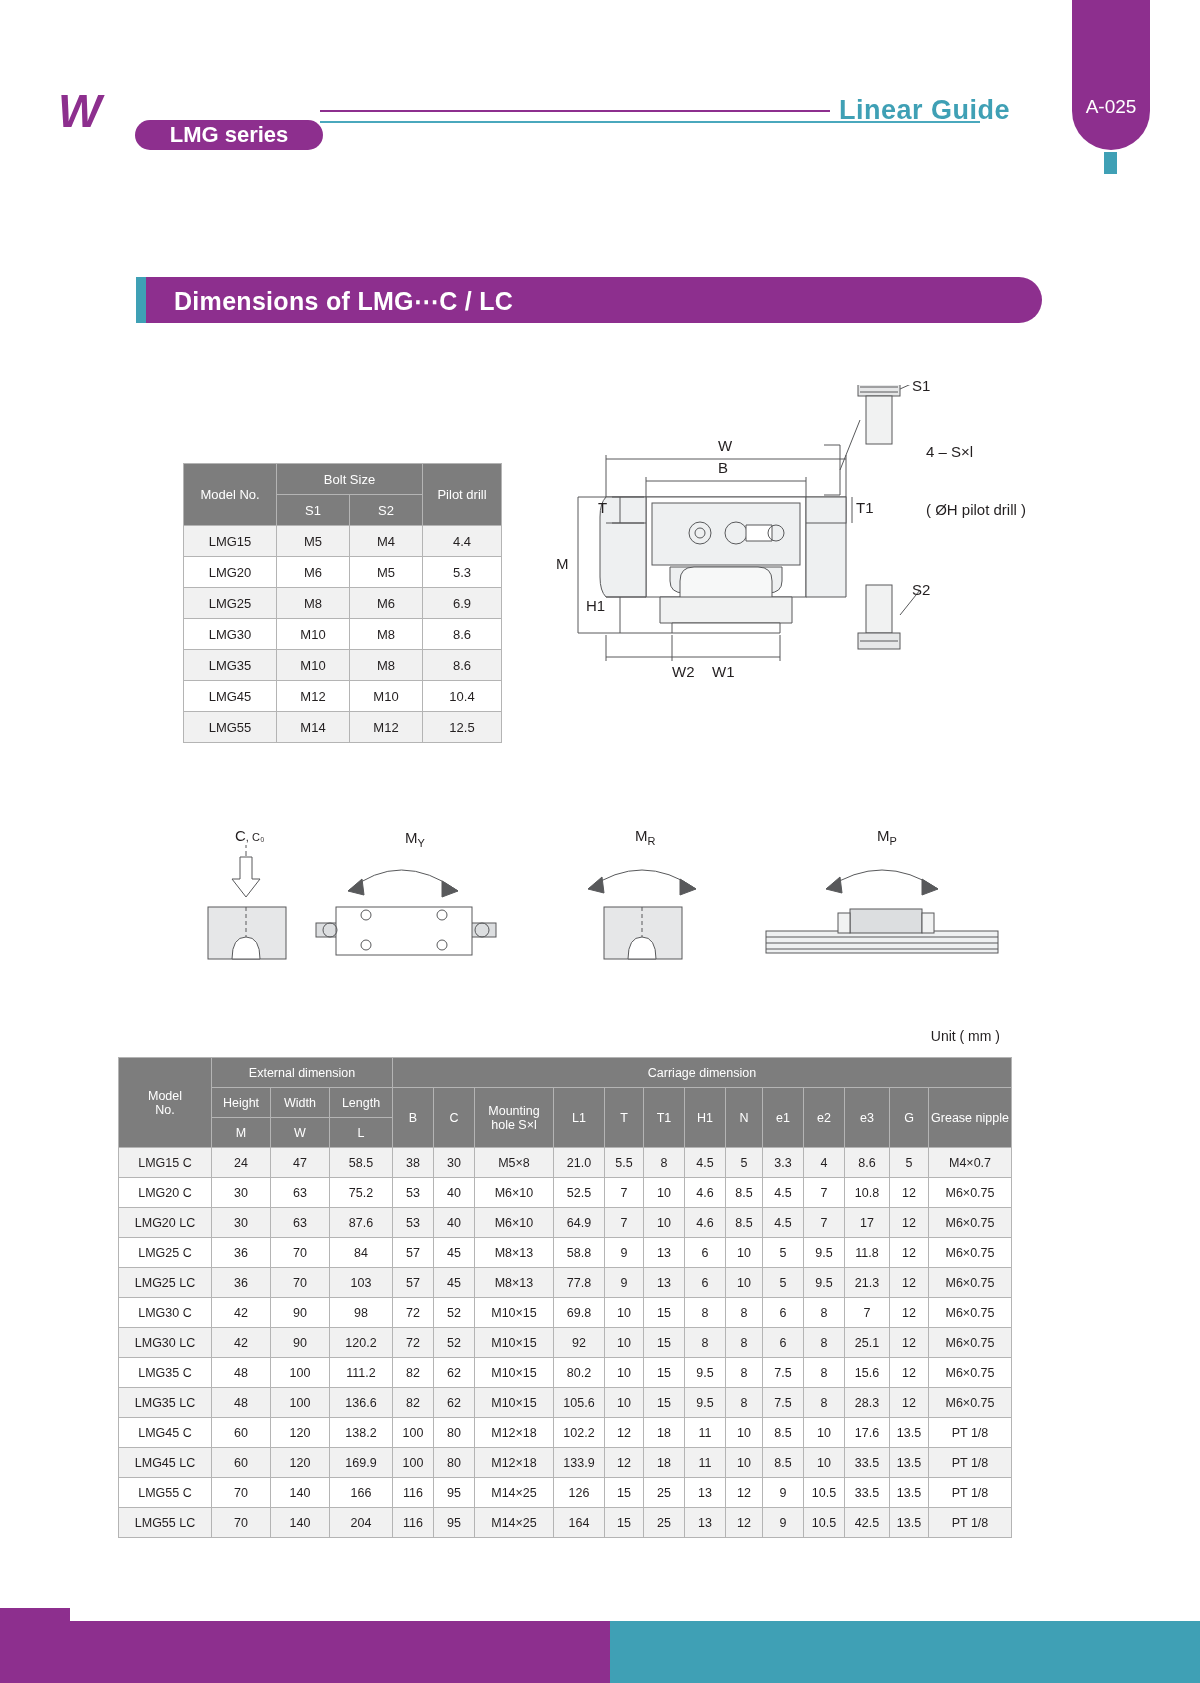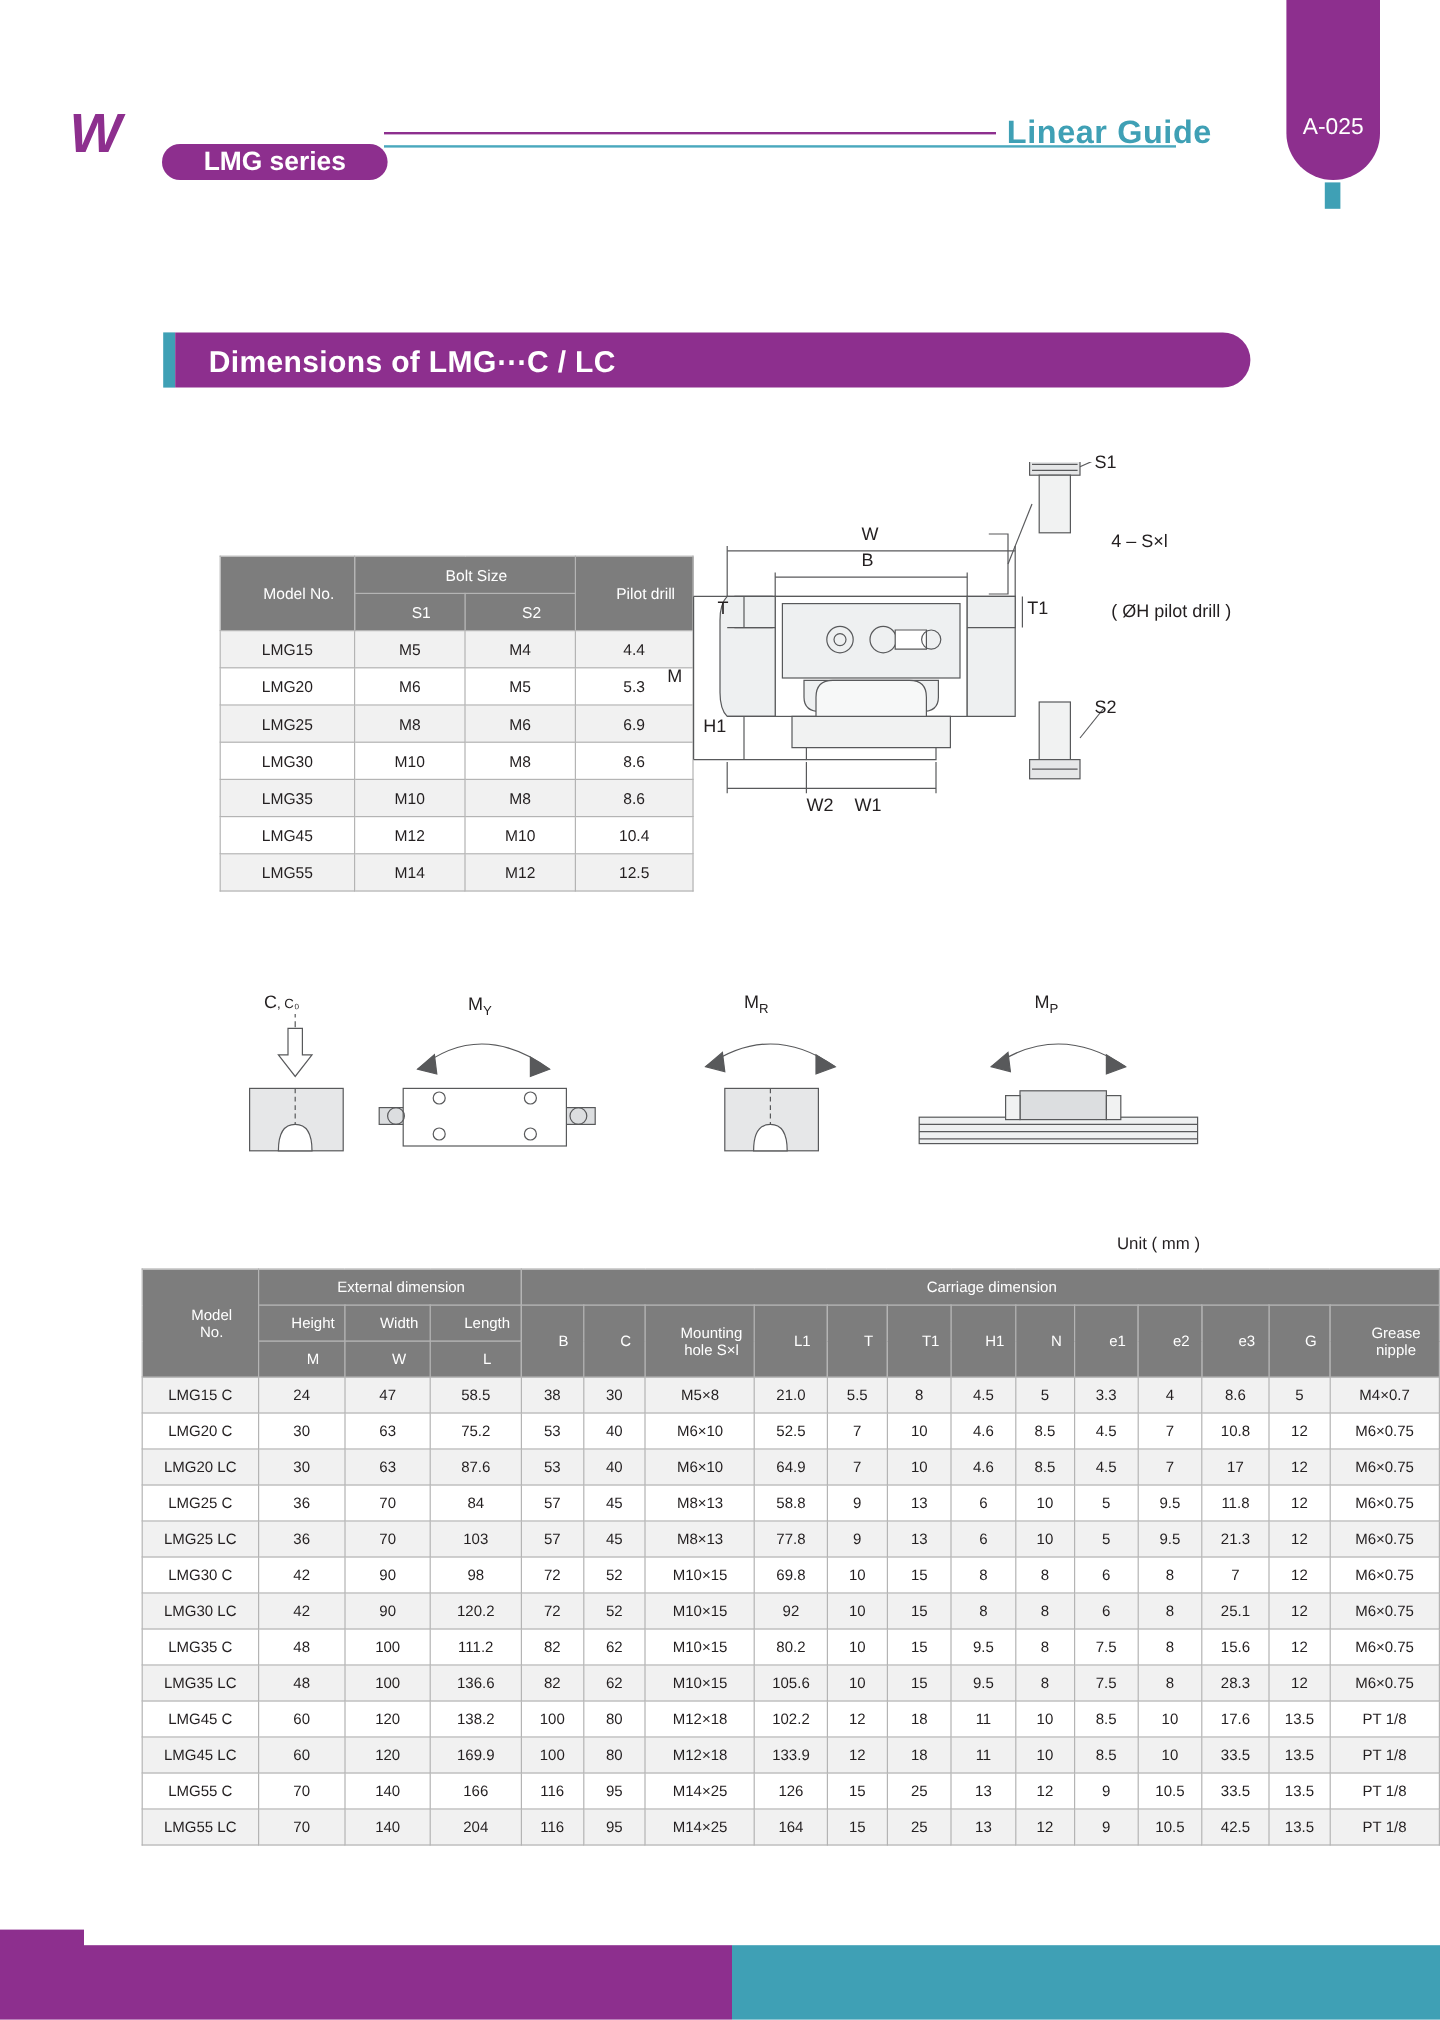--- a/index.html
+++ b/index.html
@@ -123,21 +123,20 @@
   th, td {
     border: 1px solid #b4b4b4;
     text-align: center;
     color: #231f20;
     font-weight: normal;
     padding: 0;
   }
   .hdr {
     background: #7d7d7d;
     color: #ffffff;
-    padding-left: 19px;
   }
 
   
   .bolt-table {
     position: absolute;
     left: 183px; top: 463px;
   }
   .bolt-table th { height: 30px; }
   .bolt-table td { height: 30px; }
   .bolt-table .c-model { width: 92px; }
@@ -177,20 +176,21 @@
   .lbl-sub { font-size: 11px; }
 
   .load-row {
     position: absolute;
     left: 150px; top: 845px;
     width: 980px; height: 130px;
   }
   .load-lbl {
     position: absolute;
     font-size: 15px;
+    margin-left: 15px;
   }
 
   
   .footer-left {
     position: absolute;
     left: 0; bottom: 0;
     width: 70px; height: 75px;
     background: #8d2f8e;
   }
   .footer-mid {

